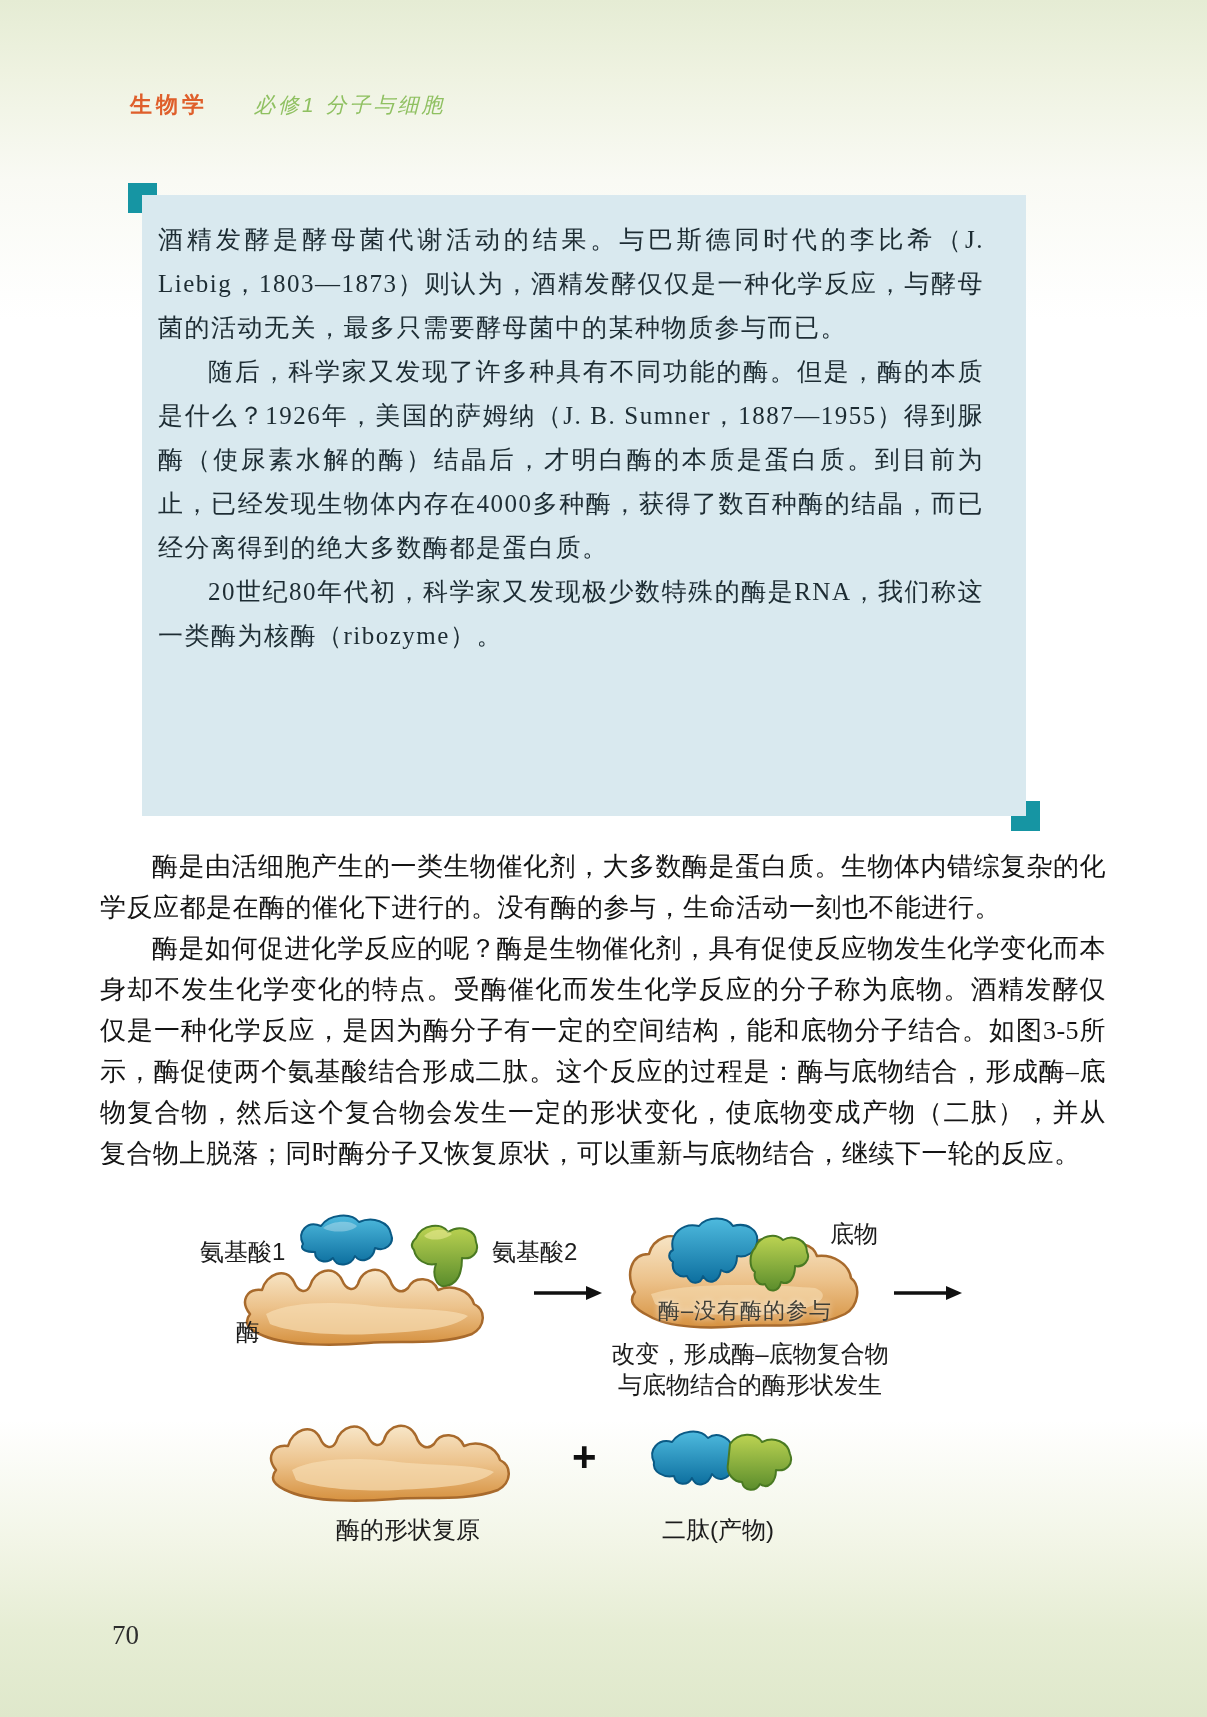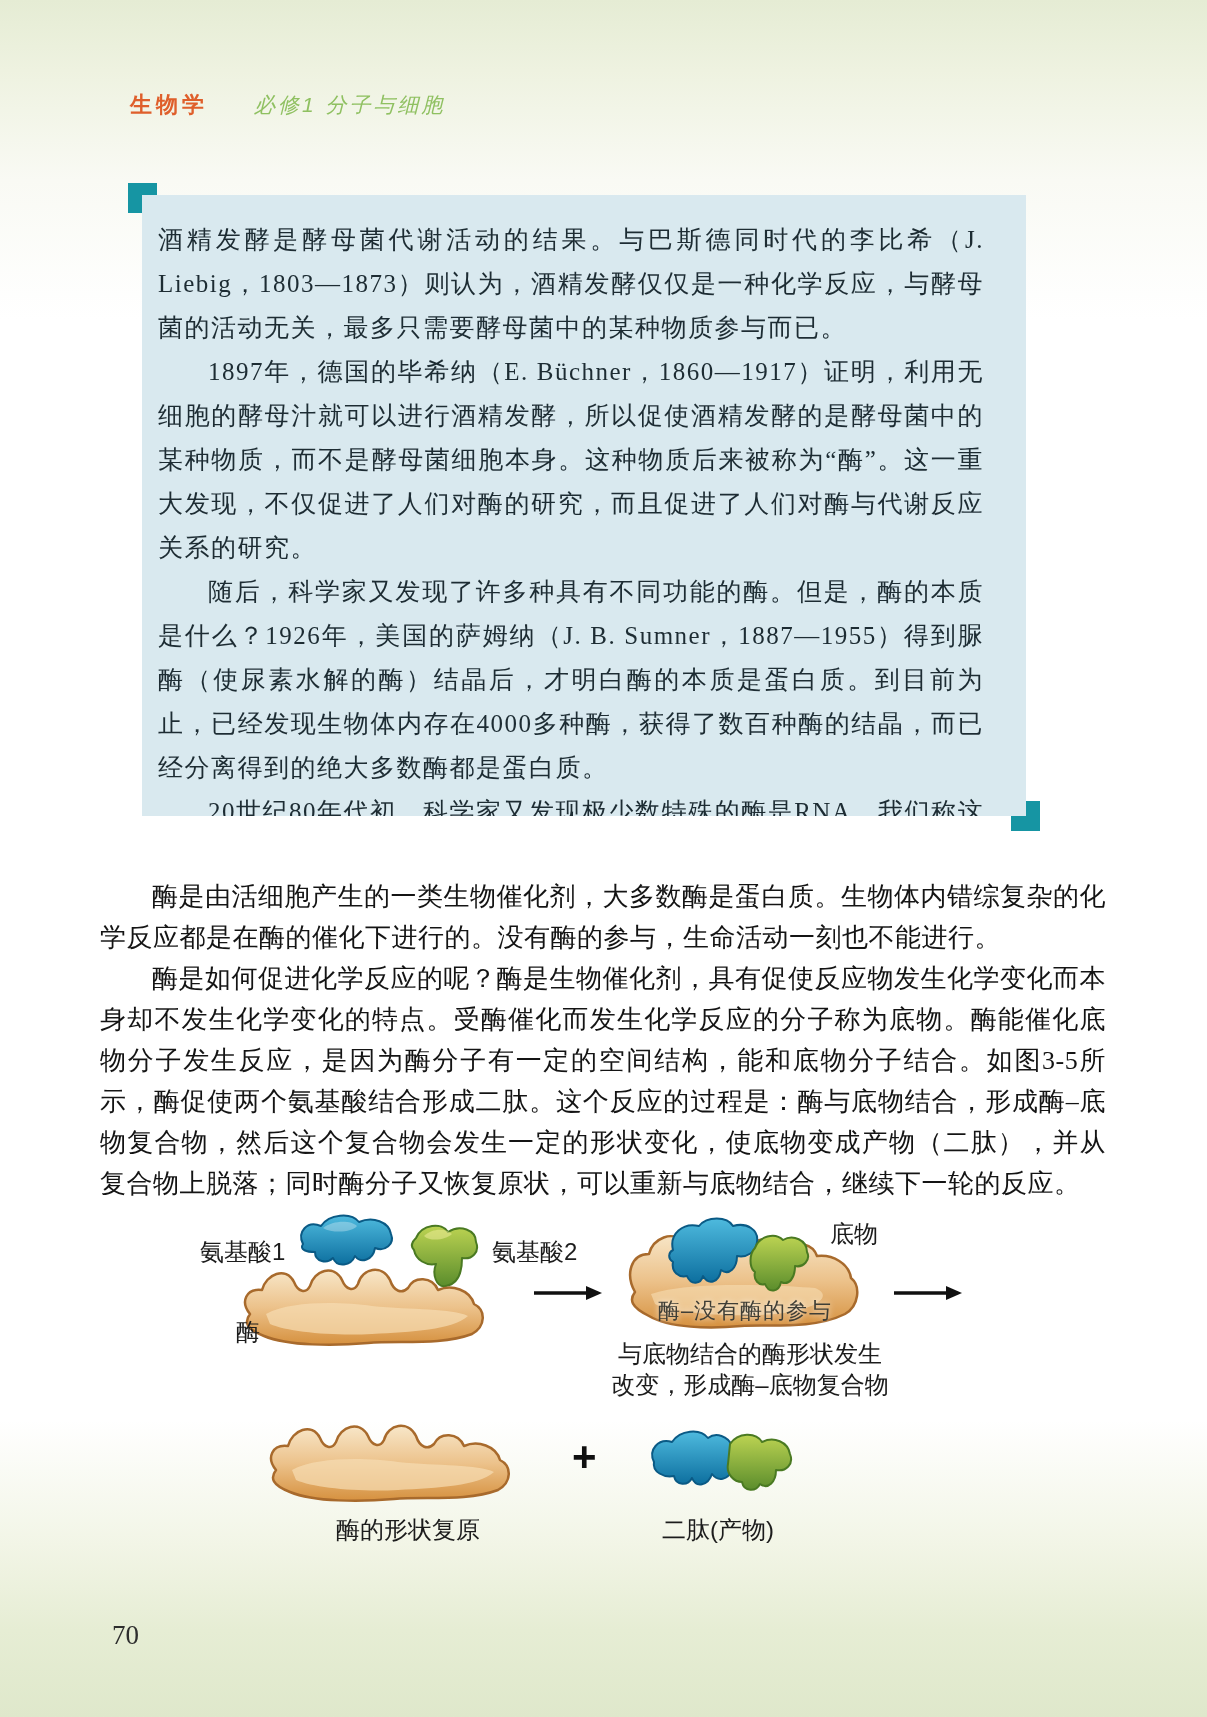--- a/index.html
+++ b/index.html
@@ -25,21 +25,21 @@
   .callout-body{
     position:absolute; left:14px; top:12px; width:884px; height:621px; box-sizing:border-box;
     background:#d9e9ef; padding:23px 42px 0 16px; overflow:hidden;
     font-size:25px; line-height:44px; letter-spacing:1.5px; color:#1d2c33; text-align:justify;
   }
   .callout-body p{margin:0;}
   .indent{text-indent:2em;}
   
   .bodytext{
     position:absolute; left:100px; top:846px; width:1006px;
-    font-size:26px; line-height:41px; letter-spacing:0.5px; color:#141414; text-align:justify;margin-top:30px;
+    font-size:26px; line-height:41px; letter-spacing:0.5px; color:#141414; text-align:justify;
   }
   .bodytext p{margin:0; text-indent:2em;}
   
   .figure{position:absolute; left:150px; top:1210px; width:920px; height:420px;
     font-family:"Liberation Sans","DejaVu Sans",sans-serif;}
   .fig-abs{position:absolute;}
   .fig-label{font-size:24px; color:#1c1c1c; white-space:nowrap;}
   .complex-label{font-size:22px; color:#3f3e36; letter-spacing:1px; white-space:nowrap;
     text-shadow:0 0 6px rgba(255,255,255,.85);}
   .fig-note{font-size:24px; color:#1c1c1c; line-height:31px; text-align:center; white-space:nowrap;}
@@ -72,29 +72,28 @@
 
   <div class="hdr">
     <span class="subject">生物学</span><span class="module">必修1 分子与细胞</span>
   </div>
 
   <div class="callout">
     <div class="corner tl"></div>
     <div class="corner br"></div>
     <div class="callout-body">
       <p>酒精发酵是酵母菌代谢活动的结果。与巴斯德同时代的李比希（J. Liebig，1803—1873）则认为，酒精发酵仅仅是一种化学反应，与酵母菌的活动无关，最多只需要酵母菌中的某种物质参与而已。</p>
-      <p class="indent">1897年，德国的毕希纳（E. Büchner，1860—1917）证明，利用无细胞的酵母汁就可以进行酒精发酵，所以促使酒精发酵的是酵母菌中的某种物质，而不是酵母菌细胞本身。这种物质后来被称为“酶”。这一重大发现，不仅促进了人们对酶的研究，而且促进了人们对酶与代谢反应关系的研究。</p>
       <p class="indent">随后，科学家又发现了许多种具有不同功能的酶。但是，酶的本质是什么？1926年，美国的萨姆纳（J. B. Sumner，1887—1955）得到脲酶（使尿素水解的酶）结晶后，才明白酶的本质是蛋白质。到目前为止，已经发现生物体内存在4000多种酶，获得了数百种酶的结晶，而已经分离得到的绝大多数酶都是蛋白质。</p>
       <p class="indent">20世纪80年代初，科学家又发现极少数特殊的酶是RNA，我们称这一类酶为核酶（ribozyme）。</p>
     </div>
   </div>
 
   <div class="bodytext">
     <p>酶是由活细胞产生的一类生物催化剂，大多数酶是蛋白质。生物体内错综复杂的化学反应都是在酶的催化下进行的。没有酶的参与，生命活动一刻也不能进行。</p>
-    <p>酶是如何促进化学反应的呢？酶是生物催化剂，具有促使反应物发生化学变化而本身却不发生化学变化的特点。受酶催化而发生化学反应的分子称为底物。酶能催化底物分子发生反应，是因为酶分子有一定的空间结构，能和底物分子结合。如图3-5所示，酶促使两个氨基酸结合形成二肽。这个反应的过程是：酶与底物结合，形成酶–底物复合物，然后这个复合物会发生一定的形状变化，使底物变成产物（二肽），并从复合物上脱落；同时酶分子又恢复原状，可以重新与底物结合，继续下一轮的反应。</p>
+    <p>酶是如何促进化学反应的呢？酶是生物催化剂，具有促使反应物发生化学变化而本身却不发生化学变化的特点。受酶催化而发生化学反应的分子称为底物。酒精发酵仅仅是一种化学反应，是因为酶分子有一定的空间结构，能和底物分子结合。如图3-5所示，酶促使两个氨基酸结合形成二肽。这个反应的过程是：酶与底物结合，形成酶–底物复合物，然后这个复合物会发生一定的形状变化，使底物变成产物（二肽），并从复合物上脱落；同时酶分子又恢复原状，可以重新与底物结合，继续下一轮的反应。</p>
   </div>
 
   <div class="figure">
 
     <div class="fig-abs fig-label" style="left:50px; top:26px;">氨基酸1</div>
     <svg class="fig-abs" style="left:143px; top:0px;" width="112" height="58" viewBox="0 0 112 58">
       <path d="M10,34 C4,22 14,10 28,16 C36,4 58,2 66,12 C80,6 96,12 98,24 C102,34 92,42 82,38 C80,50 68,54 62,46 C58,56 44,58 40,48 C34,54 22,52 22,42 C14,42 6,40 10,34 Z" fill="url(#gradBlue)" stroke="#0a5a85" stroke-width="2" stroke-linejoin="round"></path>
       <path d="M30,18 C40,10 58,10 64,16 C60,22 40,24 30,18 Z" fill="#ffffff" opacity="0.3"></path>
     </svg>
     <svg class="fig-abs" style="left:248px; top:8px;" width="88" height="76" viewBox="0 0 88 76">
@@ -117,22 +116,22 @@
     <svg class="fig-abs" style="left:465px; top:2px;" width="262" height="140" viewBox="0 0 262 140">
       <path d="M20,80 C10,62 16,42 34,42 C38,26 58,18 68,30 C76,20 94,18 102,28 C114,20 130,22 136,32 C148,24 164,26 170,36 C182,28 198,32 202,44 C218,42 234,52 236,66 C246,74 244,94 230,102 C198,118 152,112 126,114 C94,117 54,116 34,104 C16,95 14,88 20,80 Z" fill="url(#gradTan)" stroke="#a86a2c" stroke-width="2.5" stroke-linejoin="round"></path>
       <path d="M36,82 C70,70 150,72 200,76 C220,84 200,98 160,102 C110,106 56,100 40,92 Z" fill="#f7ddb4" opacity="0.6"></path>
       <path d="M58,38 C54,22 68,10 84,14 C92,4 112,4 118,14 C132,10 144,18 142,30 C141,40 132,46 122,44 C122,56 114,64 106,58 C104,70 94,74 88,64 C86,72 76,74 72,64 C64,66 56,60 58,50 C52,46 54,40 58,38 Z" fill="url(#gradBlue)" stroke="#0a5a85" stroke-width="2" stroke-linejoin="round"></path>
       <path d="M140,36 C144,24 160,20 168,28 C178,22 192,28 192,40 C196,48 188,56 180,54 C180,66 174,74 166,70 C164,80 154,82 150,72 C144,74 138,68 140,60 C134,56 134,42 140,36 Z" fill="url(#gradGreen)" stroke="#4a7a22" stroke-width="2" stroke-linejoin="round"></path>
     </svg>
     <div class="fig-abs fig-label" style="left:680px; top:8px;">底物</div>
     <div class="fig-abs complex-label" style="left:505px; top:86px; width:180px; text-align:center;">酶–没有酶的参与</div>
 
     <div class="fig-abs fig-note" style="left:450px; top:128px; width:300px;">
+      <div>改变，形成酶–底物复合物</div>
       <div>与底物结合的酶形状发生</div>
-      <div>改变，形成酶–底物复合物</div>
     </div>
 
     <svg class="fig-abs" style="left:742px; top:74px;" width="72" height="18" viewBox="0 0 72 18">
       <line x1="2" y1="9" x2="56" y2="9" stroke="#101010" stroke-width="3.5"></line>
       <polygon points="54,2 70,9 54,16" fill="#101010"></polygon>
     </svg>
 
     <svg class="fig-abs" style="left:108px; top:198px;" width="272" height="100" viewBox="0 0 272 100">
       <path d="M18,62 C8,50 14,36 30,38 C34,22 54,14 62,30 C66,40 74,42 78,34 C82,18 102,12 110,28 C114,38 122,40 126,32 C130,16 150,12 158,28 C162,40 170,42 176,36 C182,24 200,24 206,38 C220,32 238,38 242,52 C254,58 254,74 240,82 C208,94 166,88 136,91 C102,94 56,94 32,84 C14,77 12,70 18,62 Z" fill="url(#gradTan)" stroke="#a86a2c" stroke-width="2.5" stroke-linejoin="round"></path>
       <path d="M34,62 C60,48 110,50 140,54 C180,58 220,56 236,64 C220,78 180,80 140,82 C100,84 56,80 38,72 Z" fill="#f7ddb4" opacity="0.7"></path>

